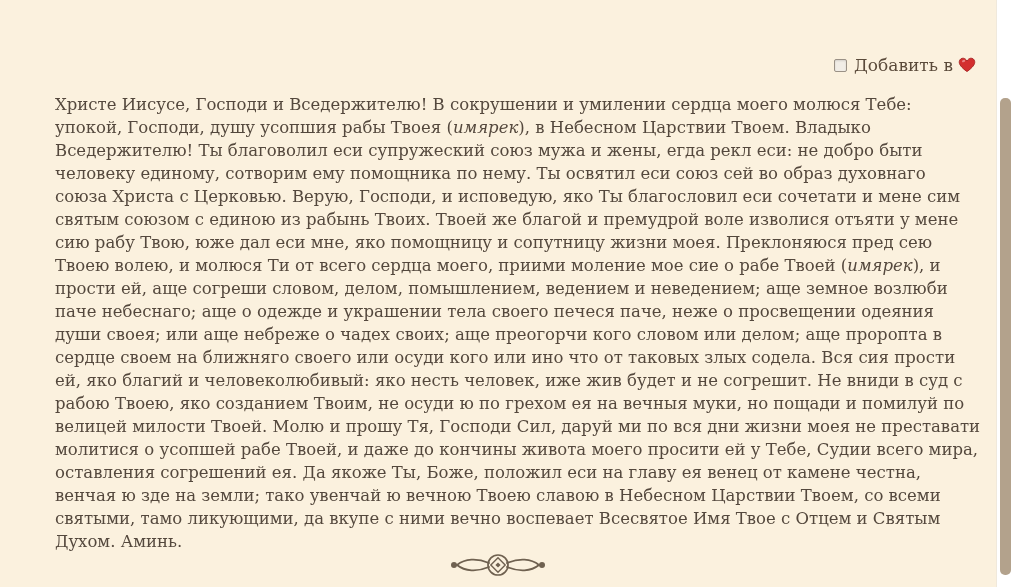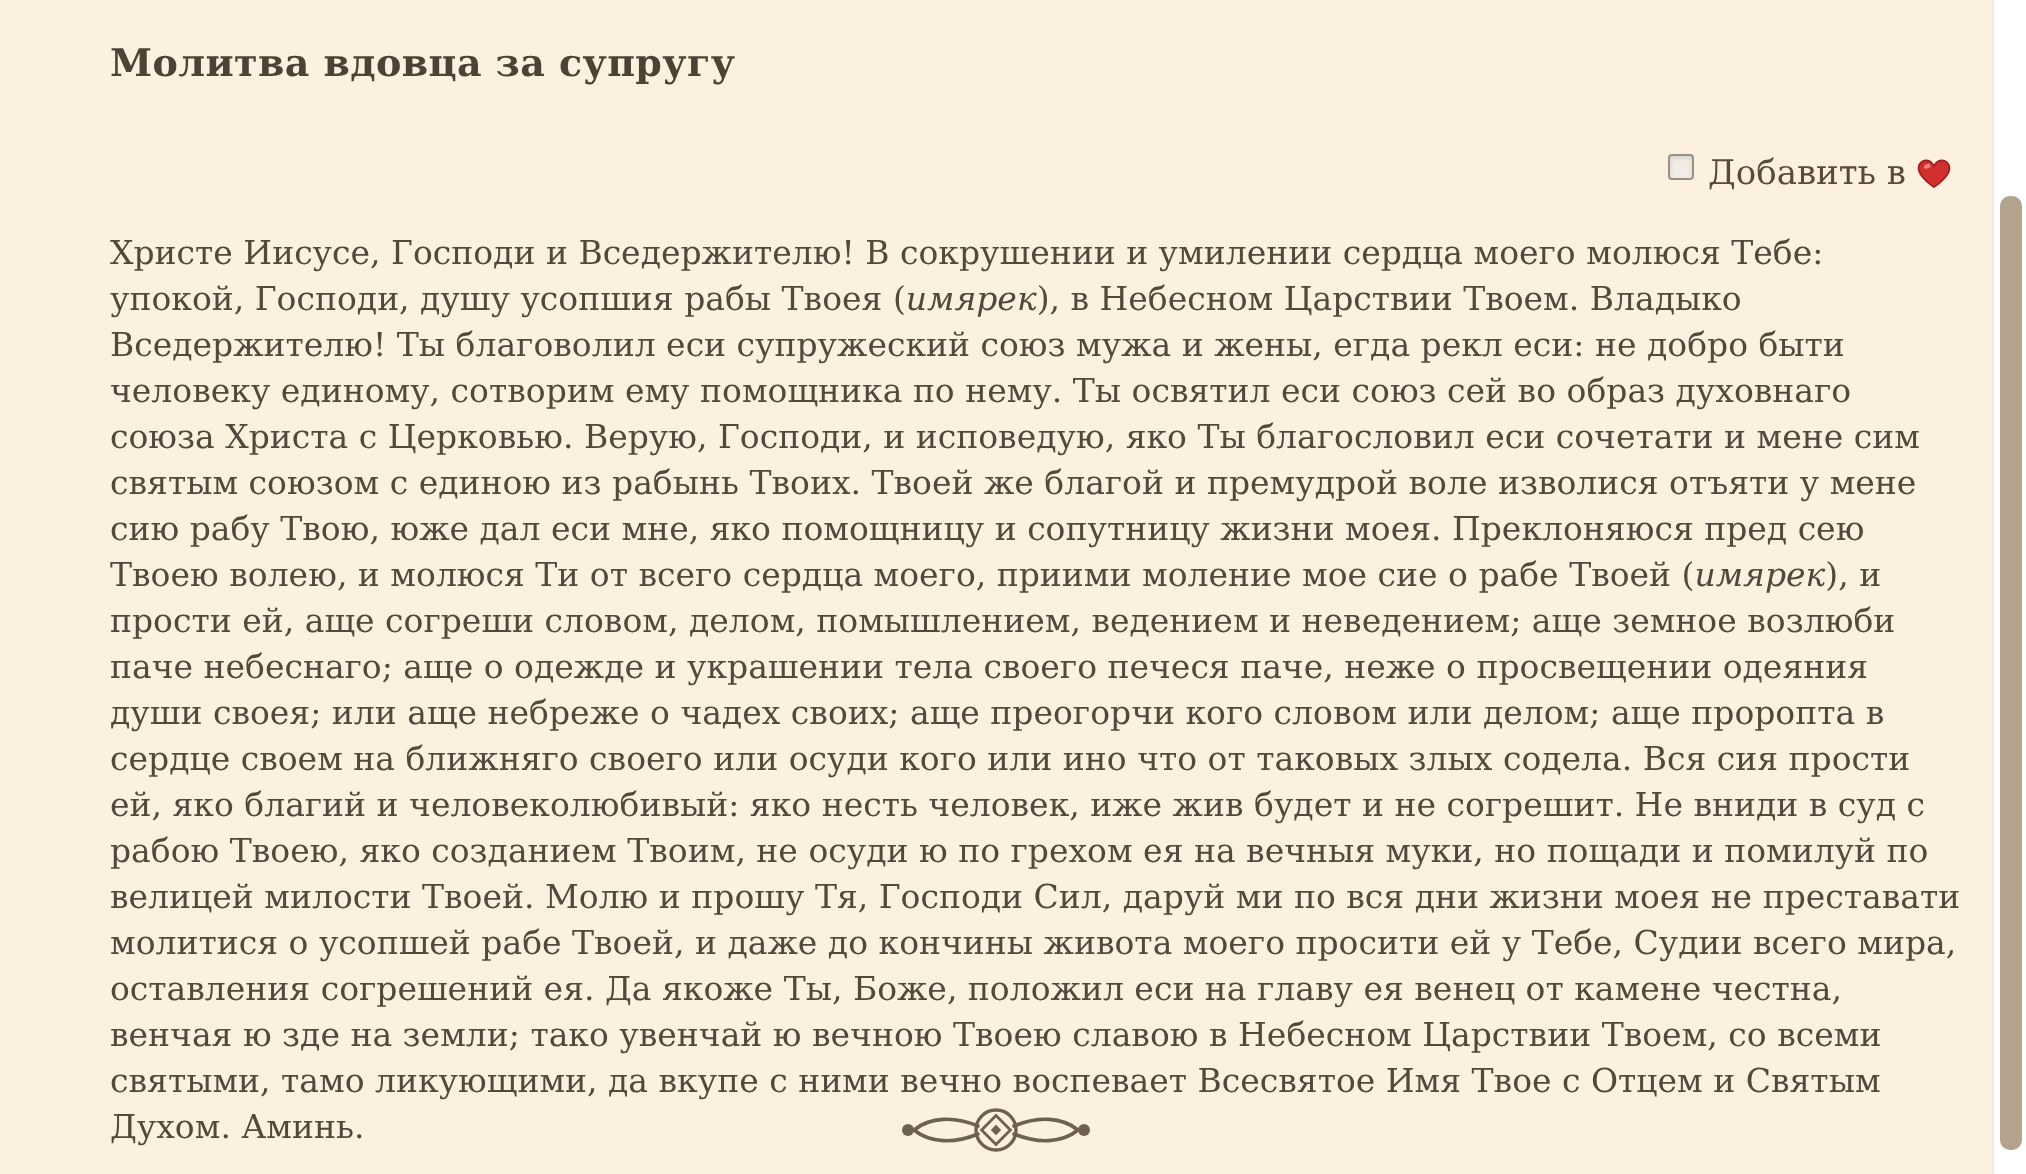--- a/index.html
+++ b/index.html
@@ -21,21 +21,21 @@
     margin:0;
     font-size:19px;
     font-weight:bold;
     color:#4e4236;
     letter-spacing:0.2px;
   }
   .bookmark-row {
     margin-top:34px;
     display:flex;
     justify-content:flex-end;
-    align-items:flex-start;
+    align-items:center;
     font-size:17px;
     color:#5a4a3a;
   }
   .bookmark-row label {
     display:flex;
     align-items:center;
     gap:5px;
     cursor:pointer;
   }
   .bookmark-checkbox {
@@ -81,21 +81,20 @@
     background:#b3a28c;
     border-radius:5px;
     cursor:pointer;
   }
 </style>
 </head>
 <body>
 
 <div class="content">
 
-  <h1 class="page-title">Молитва вдовца за супругу</h1>
 
   <div class="bookmark-row">
     <input type="checkbox" class="bookmark-checkbox" style="">
     <label>
       <span>Добавить в</span>
       <span class="heart-icon">
         <svg width="18" height="16" viewBox="0 0 18 16">
           <path d="M9 14.6 C3.2 10.4 0.8 7.2 1.3 4.4 C1.7 2.2 3.5 1 5.3 1.2 C6.9 1.4 8.2 2.5 9 4 C9.8 2.5 11.1 1.4 12.7 1.2 C14.5 1 16.3 2.2 16.7 4.4 C17.2 7.2 14.8 10.4 9 14.6 Z" fill="#d32f2f" stroke="#9e1c1c" stroke-width="0.8"></path>
           <ellipse cx="5.6" cy="4.1" rx="1.7" ry="1.1" fill="#ef9a9a" opacity="0.8" transform="rotate(-22 5.6 4.1)"></ellipse>
         </svg>

